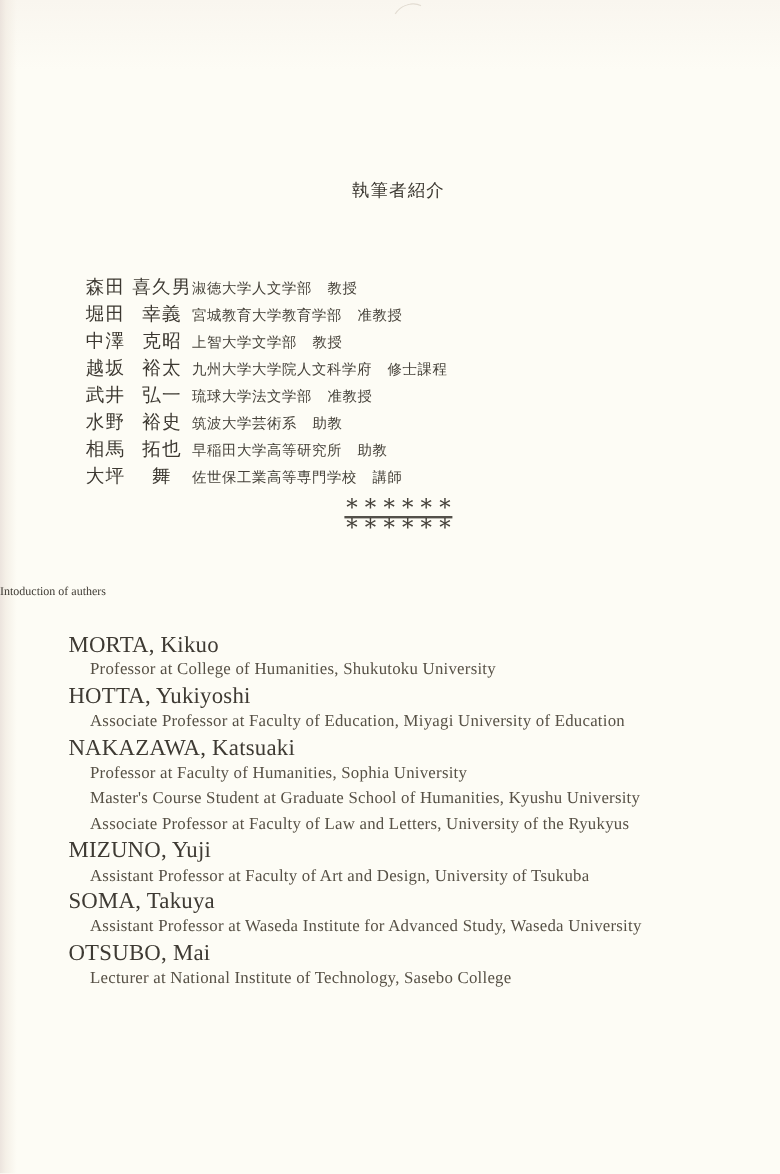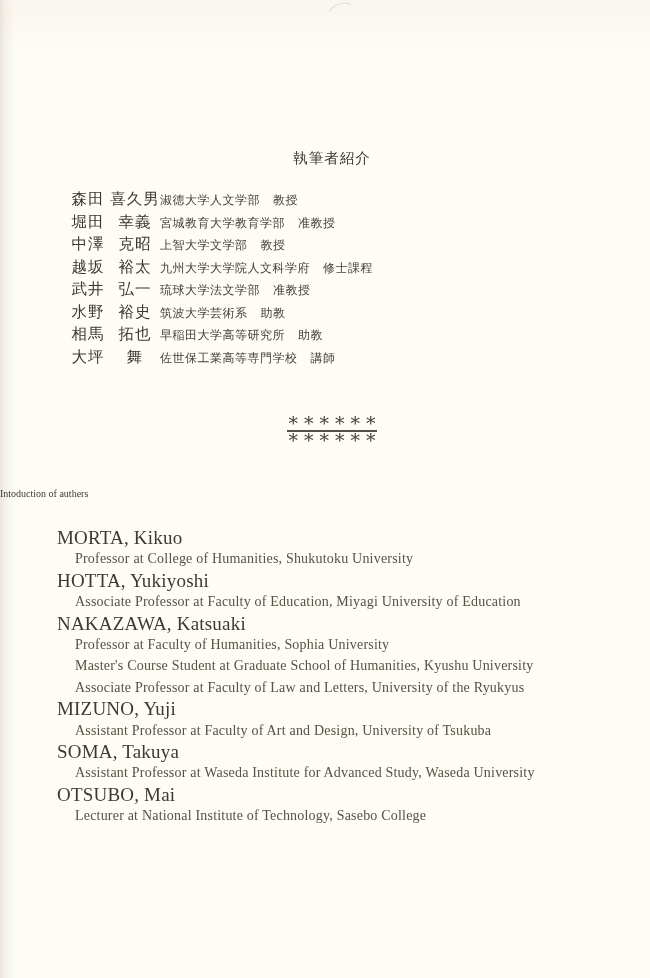--- a/index.html
+++ b/index.html
@@ -44,21 +44,21 @@
     list-style:none;margin:0;padding:0;text-align:center;
   }
   .ja-row{
     display:flex;align-items:baseline;
     height:22.5px;
     padding-left:66px;
     font-size:15.5px;
     color:#3c3831;
   }
   .ja-surname{display:inline-block;width:44px;letter-spacing:1px;}
-  .ja-given{display:inline-block;width:50px;letter-spacing:1px;}
+  .ja-given{display:inline-block;width:50px;letter-spacing:1px;margin-top:40px;}
   .ja-aff{font-size:12px;color:#46423a;letter-spacing:.5px;}
   .ja-post{font-size:12px;color:#46423a;margin-left:13px;letter-spacing:.5px;}
   
   .separator{
     position:absolute;top:416px;left:0;right:6px;
     display:flex;flex-direction:column;align-items:center;
   }
   .sep-row{
     font-size:19px;letter-spacing:6px;text-indent:6px;
     line-height:14px;height:14px;

